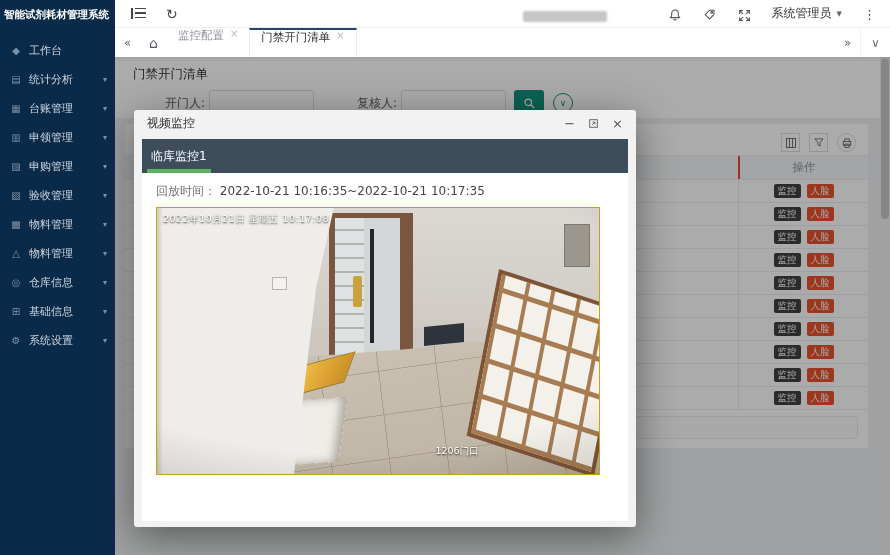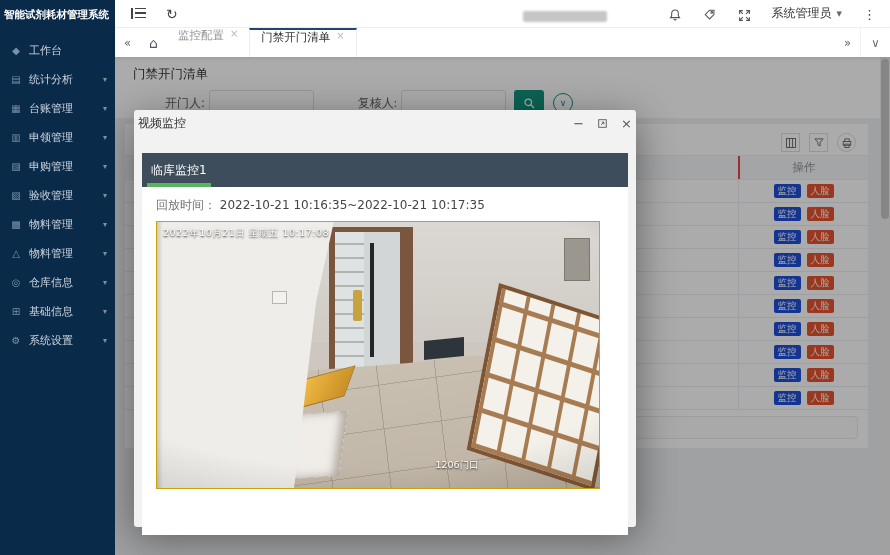--- a/index.html
+++ b/index.html
@@ -47,54 +47,54 @@
   .tb-collapse { width:30px; border-left:1px solid #efefef; display:flex; align-items:center; justify-content:center; }
 
   
   .content { flex:1; position:relative; background:#eef0f2; overflow:hidden; }
 
   .form-panel { position:absolute; left:0; right:0; top:0; height:61px; background:#fff; }
   .page-title { padding:9px 0 0 18px; font-size:12.5px; color:#303133; }
   .form-row { display:flex; align-items:center; margin-top:7px; padding-left:5px; height:26px; }
   .f-label { font-size:12px; color:#606266; text-align:right; }
   .f-label.l1 { width:85px; }
-  .f-label.l2 { width:83px;font-family:Liberation Serif, serif; }
+  .f-label.l2 { width:83px; }
   .f-input { width:105px; height:26px; border:1px solid #dcdfe6; border-radius:3px; background:#fff; margin-left:4px; outline:none; }
   .search-btn { margin-left:8px; width:30px; height:26px; background:#10947e; border:none; border-radius:3px;
     display:flex; align-items:center; justify-content:center; cursor:pointer; }
   .chev-circle { margin-left:9px; width:20px; height:20px; border:1px solid #10947e; border-radius:50%;
     color:#10947e; font-size:9px; display:flex; align-items:center; justify-content:center; cursor:pointer; }
 
   .card { position:absolute; left:10px; right:22px; top:67px; height:324px; background:#fff; }
   .card-toolbar { height:31px; display:flex; justify-content:flex-end; align-items:center; gap:9px; padding:6px 12px 0 0; color:#666; }
   .tool-ic { width:19px; height:19px; border:1px solid #dcdfe6; display:flex; align-items:center; justify-content:center; cursor:pointer; }
   .tool-ic.round { border-radius:50%; }
   .t-header { height:25px; background:#f4f6f8; border-top:1px solid #ebeef5; border-bottom:1px solid #ebeef5;
     display:flex; font-size:11.5px; color:#909399; }
   .t-row { height:23px; border-bottom:1px solid #ebeef5; display:flex; }
   .row-main { flex:1; }
   .row-op { width:130px; border-left:1px solid #ebeef5; display:flex; align-items:center; justify-content:center; gap:6px; }
   .t-header .row-op { border-left:2px solid #ef4444;text-align:right; }
   .btn-mini { border:none; color:#fff; font-size:9.5px; padding:1.5px 4px; border-radius:2px; cursor:pointer; line-height:1.2; }
-  .btn-monitor { background:#1d4ed8; }
+  .btn-monitor { background:#404040; }
   .btn-face { background:#e7532f; }
   .pagination { margin:6px 10px 0; height:23px; border:1px solid #e7eaee; border-radius:4px; background:#fcfcfc; }
 
   .scrollbar { position:absolute; right:0; top:0; bottom:0; width:10px; background:#f1f1f1; }
   .scroll-thumb { position:absolute; top:2px; left:1px; width:8px; height:160px; background:#c8c8c8; border-radius:4px; }
 
   .overlay { position:absolute; inset:0; background:rgba(0,0,0,.33); z-index:5; }
 
   
   .modal { position:absolute; left:19px; top:53px; width:502px; height:417px; background:#f2f2f2;
     border-radius:3px; box-shadow:0 10px 40px rgba(0,0,0,.45); z-index:6; }
-  .modal-header { height:27px; display:flex; align-items:center; padding:0 4px; font-size:12px; color:#303133; }
+  .modal-header { height:27px; display:flex; align-items:center; padding:0 13px; font-size:12px; color:#303133; }
   .win-controls { margin-left:auto; display:flex; align-items:center; gap:13px; color:#555; }
   .win-btn { cursor:pointer; display:flex; align-items:center; font-size:13px; line-height:1; }
-  .modal-inner { margin:16px 8px; }
+  .modal-inner { margin:2px 8px; }
   .m-tabs { height:34px; background:#3e4d5c; display:flex; font-size:12px; }
   .m-tab { padding:0 9px; display:flex; align-items:center; color:#a8b4bf; position:relative; cursor:pointer; }
   .m-tab.active { color:#fff; }
   .m-tab.active::after { content:""; position:absolute; left:5px; right:5px; bottom:0; height:4px; background:#5bb35f; }
   .m-body { background:#fff; height:348px; padding:7px 12px 0 14px; }
   .playback { font-size:12px; color:#444; padding:3px 0 7px 0; }
   .playback .pb-label { color:#737373; }
 
   .video { width:444px; height:268px; border:1px solid #c9a30a; position:relative; overflow:hidden;
     background:#cdc7bf; margin-left:0px; }

